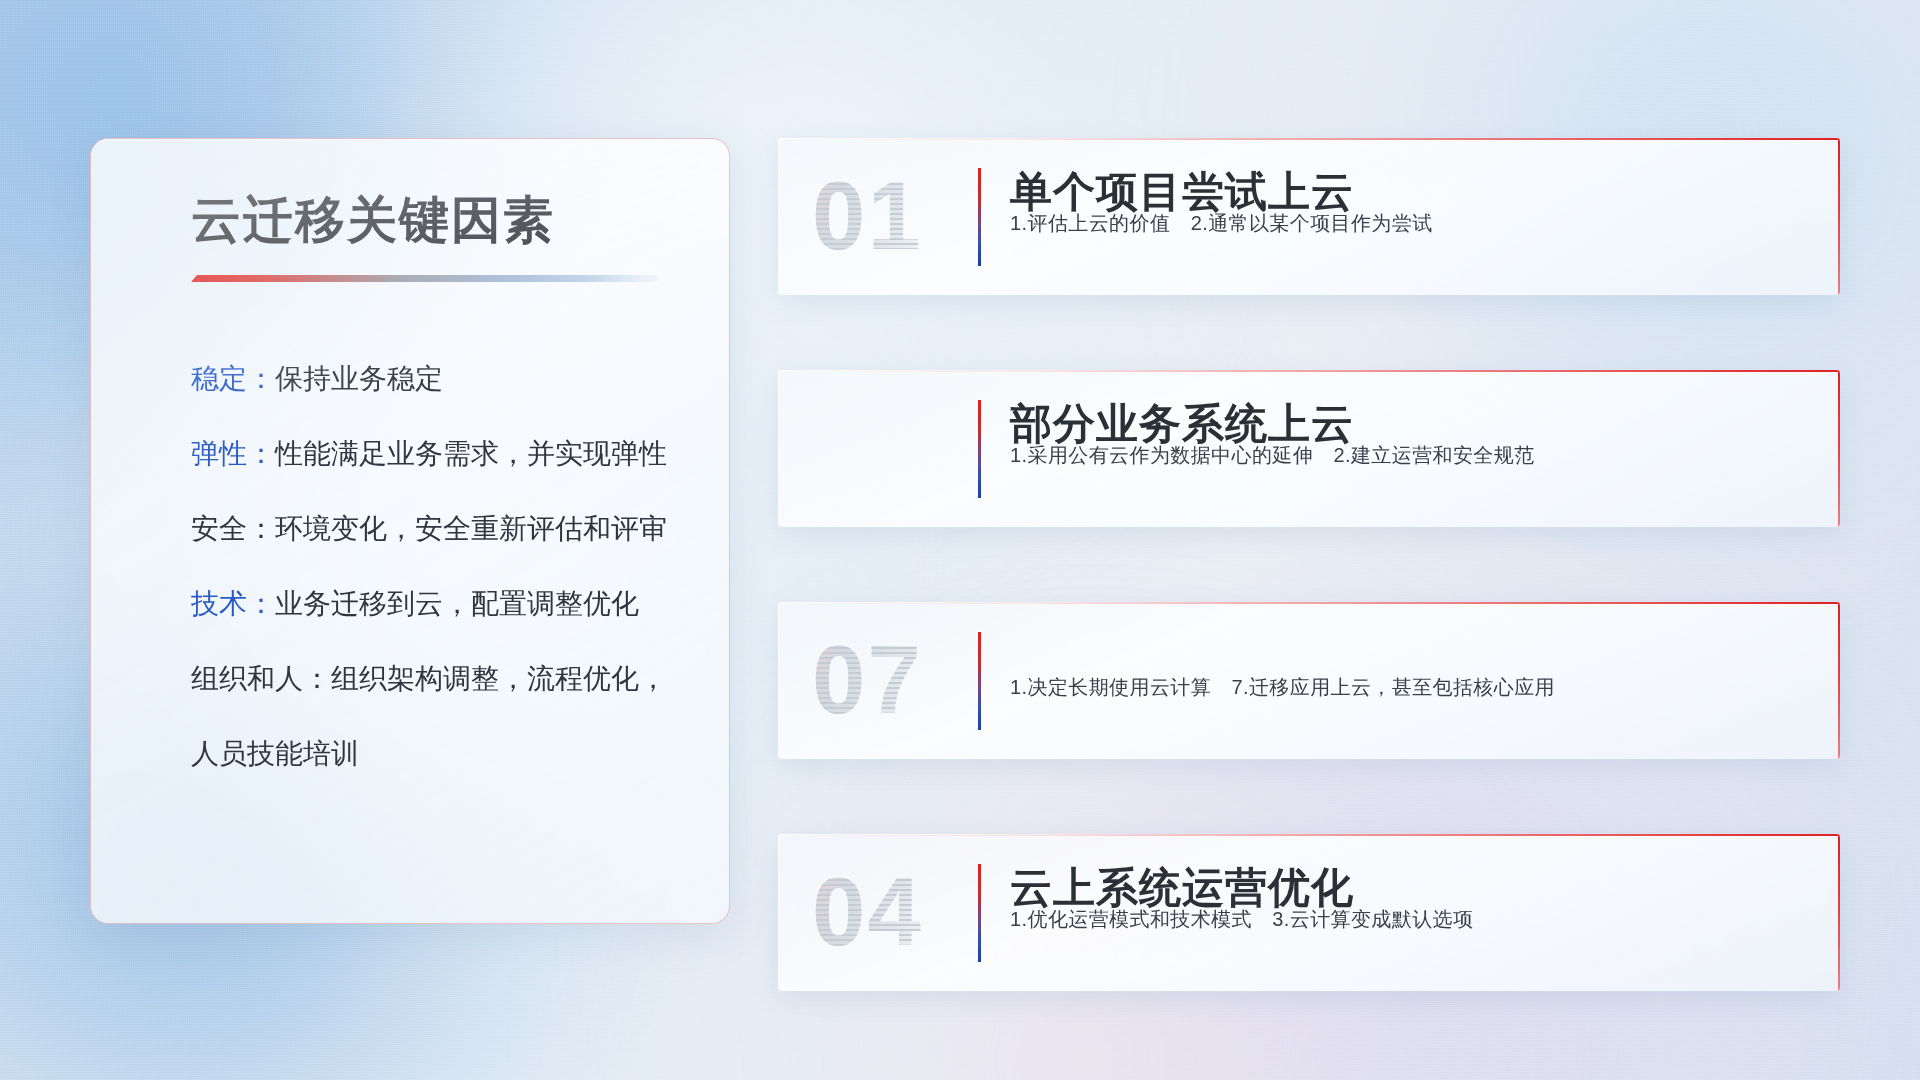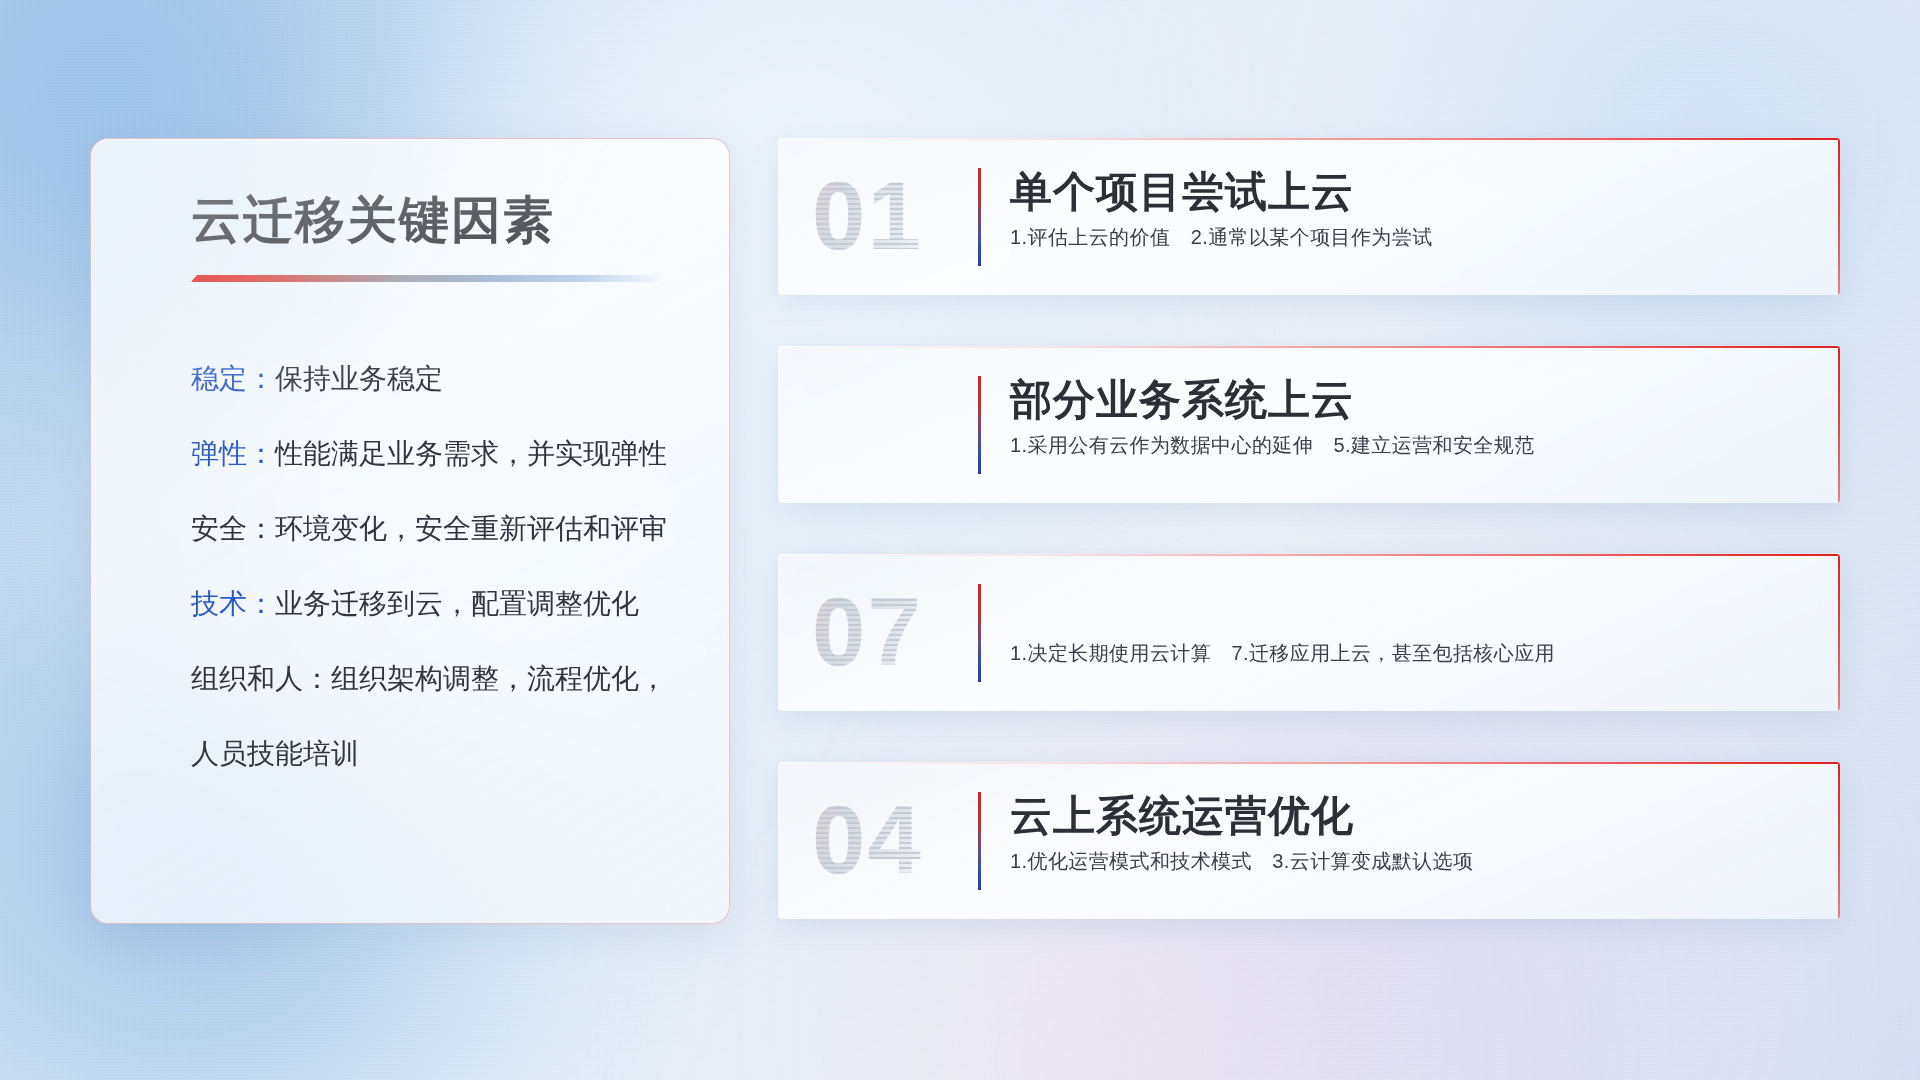--- a/index.html
+++ b/index.html
@@ -72,21 +72,21 @@
     font-size:28px; line-height:36px; color:#31363e; margin-bottom:39px;
     white-space:nowrap;
   }
   .lc-line:last-child { margin-bottom:0; }
   .lc-line .lbl { color:#2a5bc4; }
   .lc-line .lbl.plain { color:#31363e; }
 
   
   .right-wrap { position:absolute; left:778px; top:138px; width:1062px; }
   .r-card {
-    position:relative; height:157px; margin-bottom:51px;
+    position:relative; height:157px; margin-bottom:75px;
     border-radius:4px;
     background:linear-gradient(158deg, rgba(255,255,255,.50) 0%, rgba(253,254,255,.88) 34%, rgba(249,252,255,.92) 60%, rgba(245,249,254,.72) 100%);
     box-shadow:0 8px 26px rgba(92,128,172,.13), inset 0 1px 0 rgba(255,255,255,.9);
     backdrop-filter:blur(3px);
     overflow:hidden;
   }
   .r-card:last-child { margin-bottom:8px; }
   
   .r-accent-top {
     position:absolute; left:0; right:0; top:0; height:2px;
@@ -117,21 +117,21 @@
   }
   .r-divider {
     position:absolute; left:200px; top:30px; width:3px; height:98px;
     background:linear-gradient(180deg,#e02020 0%, #c2302f 32%, #6a4a8e 58%, #2a4fb0 82%, #1f3f9e 100%);
   }
   .r-title {
     position:absolute; left:232px; top:26px;
     font-size:42px; font-weight:bold; color:#2b2f36; letter-spacing:1px; white-space:nowrap;
   }
   .r-desc {
-    position:absolute; left:232px; top:86px;
+    position:absolute; left:232px; top:72px;
     font-size:20px; color:#3a3f47; letter-spacing:.4px; white-space:nowrap;
   }
 </style>
 </head>
 <body>
 
 <div class="bg">
   <div class="bg-base"></div>
   <div class="bloom bloom-1"></div>
   <div class="bloom bloom-2"></div>
@@ -182,21 +182,21 @@
       <h2 class="r-title">单个项目尝试上云</h2>
       <p class="r-desc">1.评估上云的价值　2.通常以某个项目作为尝试</p>
     </article>
 
     <article class="r-card">
       <div class="r-accent-top"></div>
       <div class="r-accent-right"></div>
       <div class="r-edge-left"></div>
       <div class="r-divider"></div>
       <h2 class="r-title">部分业务系统上云</h2>
-      <p class="r-desc">1.采用公有云作为数据中心的延伸　5.建立运营和安全规范</p>
+      <p class="r-desc">1.采用公有云作为数据中心的延伸　2.建立运营和安全规范</p>
     </article>
 
     <article class="r-card">
       <div class="r-accent-top"></div>
       <div class="r-accent-right"></div>
       <div class="r-edge-left"></div>
       <div class="r-num">07</div>
       <div class="r-divider"></div>
       <p class="r-desc">1.决定长期使用云计算　7.迁移应用上云，甚至包括核心应用</p>
     </article>

